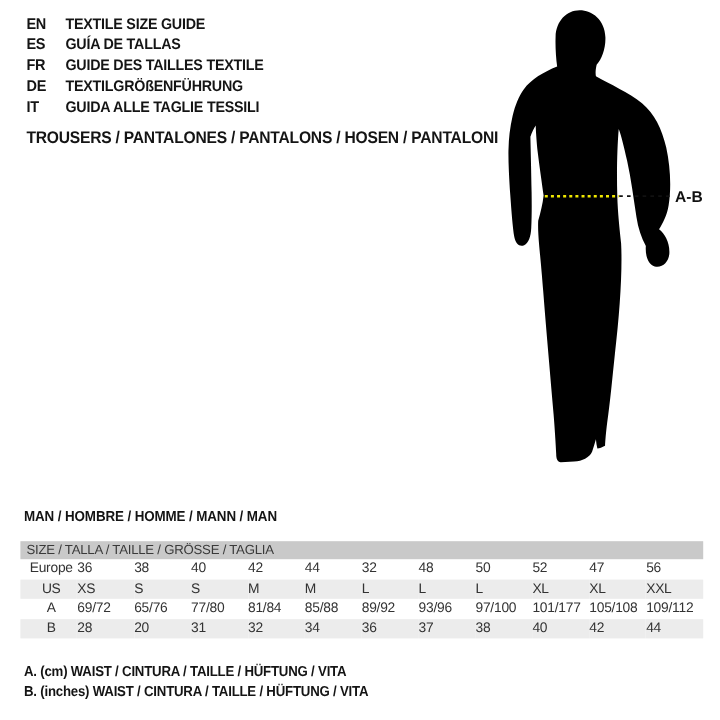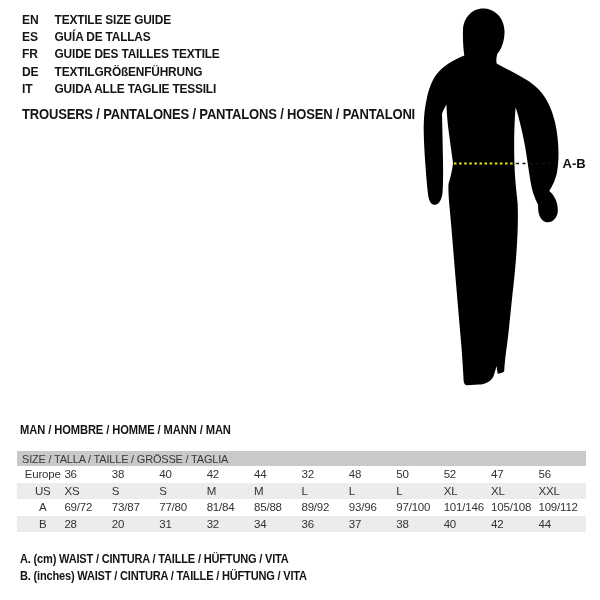--- a/index.html
+++ b/index.html
@@ -164,28 +164,28 @@
           <td>L</td>
           <td>L</td>
           <td>L</td>
           <td>XL</td>
           <td>XL</td>
           <td>XXL</td>
         </tr>
         <tr>
           <td class="row-label">A</td>
           <td>69/72</td>
-          <td>73/87</td>
+          <td>65/76</td>
           <td>77/80</td>
           <td>81/84</td>
           <td>85/88</td>
           <td>89/92</td>
           <td>93/96</td>
           <td>97/100</td>
-          <td>101/146</td>
+          <td>101/177</td>
           <td>105/108</td>
           <td>109/112</td>
         </tr>
         <tr class="alt">
           <td class="row-label">B</td>
           <td>28</td>
           <td>20</td>
           <td>31</td>
           <td>32</td>
           <td>34</td>

